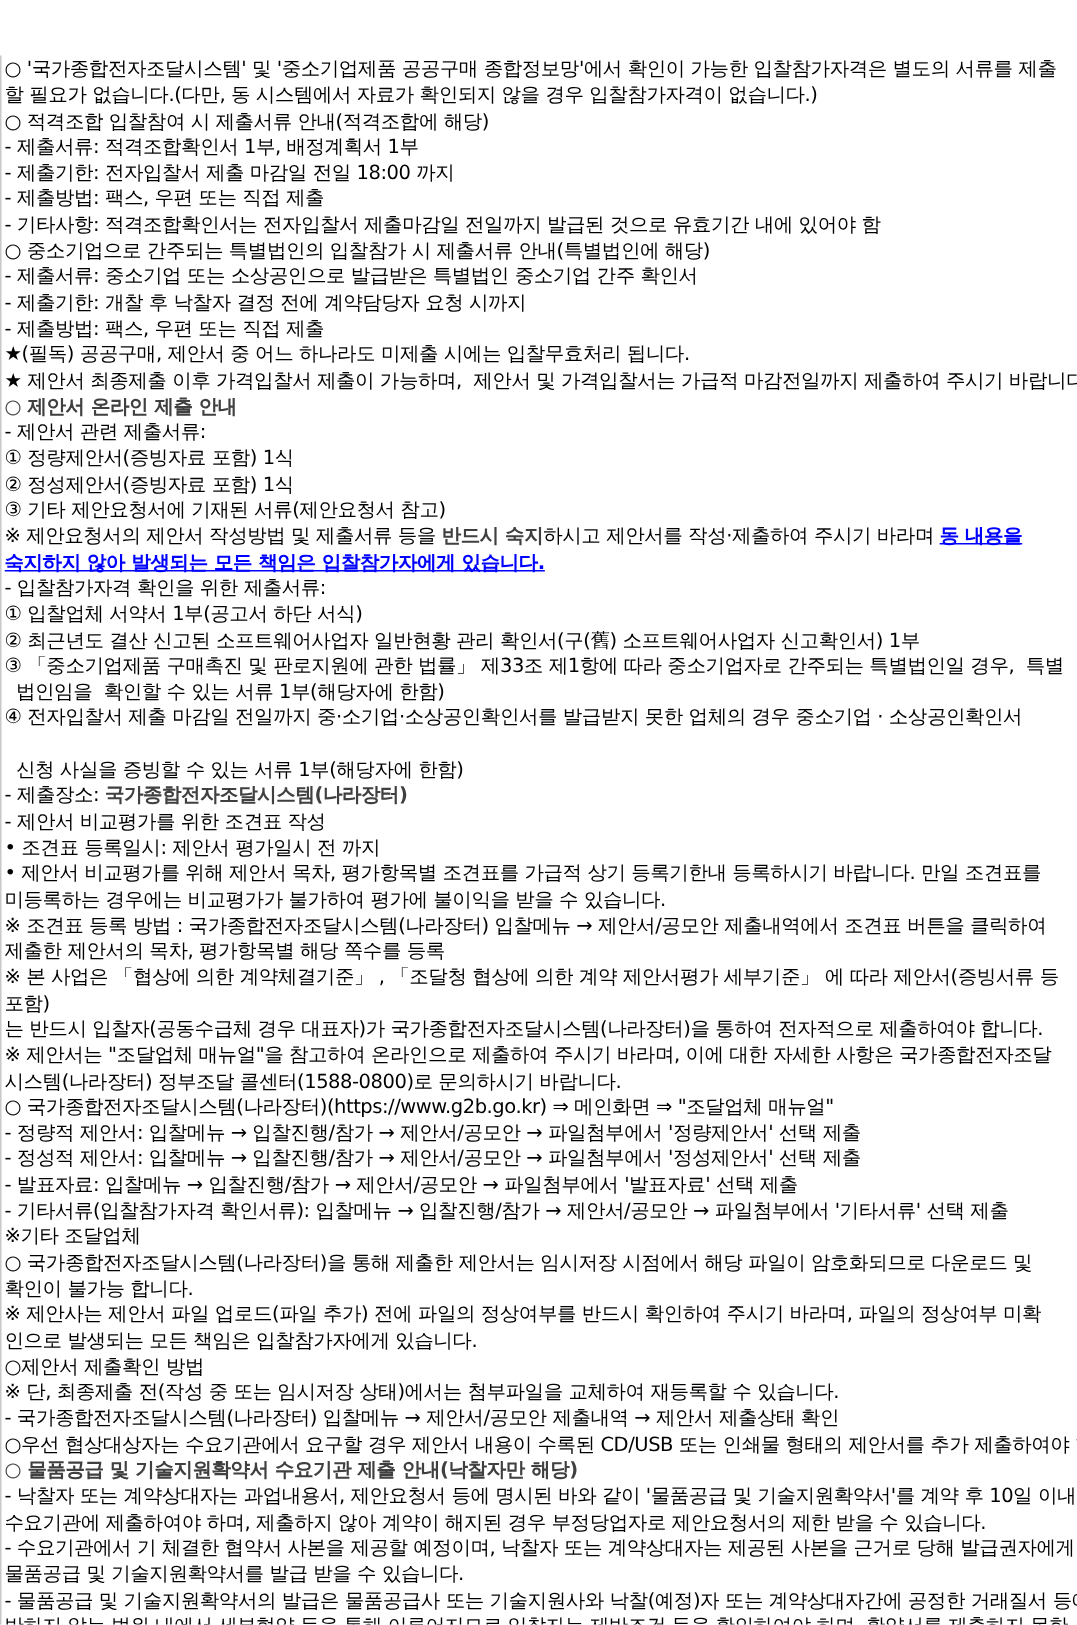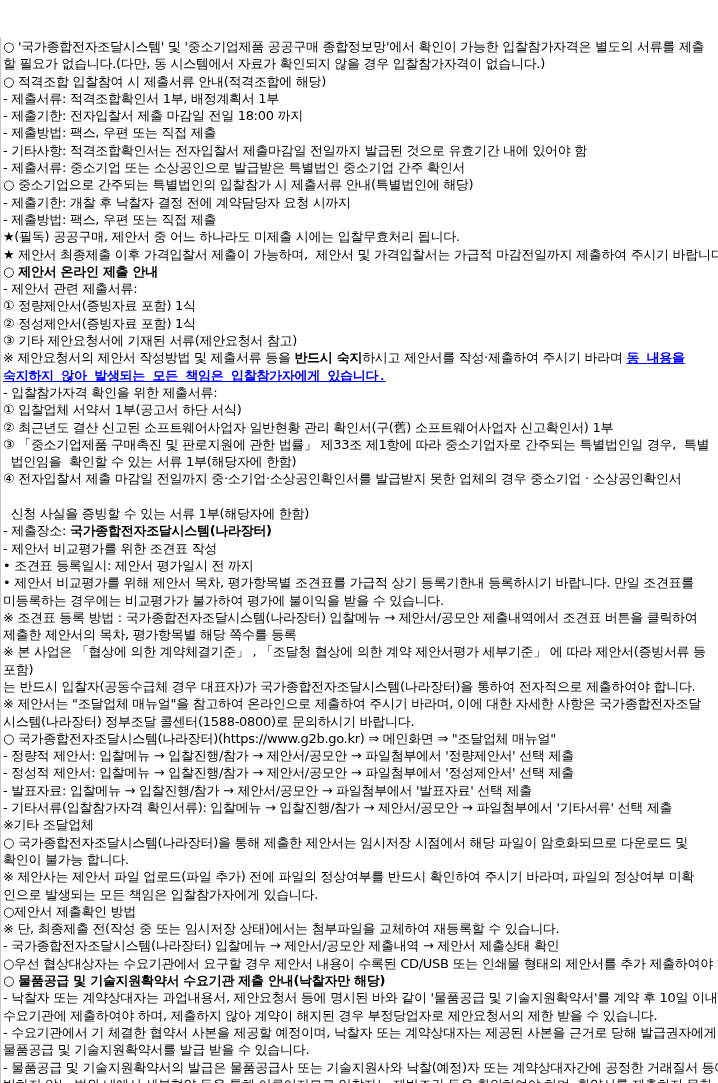--- a/index.html
+++ b/index.html
@@ -21,37 +21,37 @@
   }
   .line {
     height:17.3px;
     line-height:17.3px;
     white-space:pre;
     overflow:hidden;
     letter-spacing:-0.3px;
   }
   .seg.st-normal { color:#000000; font-weight:normal; }
   .seg.st-bold { color:#000000; font-weight:normal; }
-  .seg.st-blue-bold { color:#000000; font-weight:bold; }
-  .seg.st-blue-bold-underline { color:#0000ff; font-weight:bold; text-decoration:underline;font-family:Liberation Mono, monospace; }
+  .seg.st-blue-bold { color:#404040; font-weight:bold; }
+  .seg.st-blue-bold-underline { color:#0000ff; font-weight:bold; text-decoration:underline; }
 </style>
 </head>
 <body>
 
 <div class="doc">
   <div id="doc-lines">
       <div class="line"><span class="seg st-normal">○ '국가종합전자조달시스템' 및 '중소기업제품 공공구매 종합정보망'에서 확인이 가능한 입찰참가자격은 별도의 서류를 제출</span></div>
       <div class="line"><span class="seg st-normal">할 필요가 없습니다.(다만, 동 시스템에서 자료가 확인되지 않을 경우 입찰참가자격이 없습니다.)</span></div>
       <div class="line"><span class="seg st-normal">○ 적격조합 입찰참여 시 제출서류 안내(적격조합에 해당)</span></div>
       <div class="line"><span class="seg st-normal">- 제출서류: 적격조합확인서 1부, 배정계획서 1부</span></div>
       <div class="line"><span class="seg st-normal">- 제출기한: 전자입찰서 제출 마감일 전일 18:00 까지</span></div>
       <div class="line"><span class="seg st-normal">- 제출방법: 팩스, 우편 또는 직접 제출</span></div>
       <div class="line"><span class="seg st-normal">- 기타사항: 적격조합확인서는 전자입찰서 제출마감일 전일까지 발급된 것으로 유효기간 내에 있어야 함</span></div>
+      <div class="line"><span class="seg st-normal">○ 중소기업으로 간주되는 특별법인의 입찰참가 시 제출서류 안내(특별법인에 해당)</span></div>
       <div class="line"><span class="seg st-normal">- 제출서류: 중소기업 또는 소상공인으로 발급받은 특별법인 중소기업 간주 확인서</span></div>
-      <div class="line"><span class="seg st-normal">○ 중소기업으로 간주되는 특별법인의 입찰참가 시 제출서류 안내(특별법인에 해당)</span></div>
       <div class="line"><span class="seg st-normal">- 제출기한: 개찰 후 낙찰자 결정 전에 계약담당자 요청 시까지</span></div>
       <div class="line"><span class="seg st-normal">- 제출방법: 팩스, 우편 또는 직접 제출</span></div>
       <div class="line"><span class="seg st-normal">★(필독) 공공구매, 제안서 중 어느 하나라도 미제출 시에는 입찰무효처리 됩니다.</span></div>
       <div class="line"><span class="seg st-normal">★ 제안서 최종제출 이후 가격입찰서 제출이 가능하며,  제안서 및 가격입찰서는 가급적 마감전일까지 제출하여 주시기 바랍니다.</span></div>
       <div class="line"><span class="seg st-blue-bold">○ 제안서 온라인 제출 안내</span></div>
       <div class="line"><span class="seg st-bold">- 제안서 관련 제출서류:</span></div>
       <div class="line"><span class="seg st-normal">① 정량제안서(증빙자료 포함) 1식</span></div>
       <div class="line"><span class="seg st-normal">② 정성제안서(증빙자료 포함) 1식</span></div>
       <div class="line"><span class="seg st-normal">③ 기타 제안요청서에 기재된 서류(제안요청서 참고)</span></div>
       <div class="line"><span class="seg st-normal">※ 제안요청서의 제안서 작성방법 및 제출서류 등을 </span><span class="seg st-blue-bold">반드시 숙지</span><span class="seg st-normal">하시고 제안서를 작성·제출하여 주시기 바라며 </span><span class="seg st-blue-bold-underline">동 내용을</span></div>

